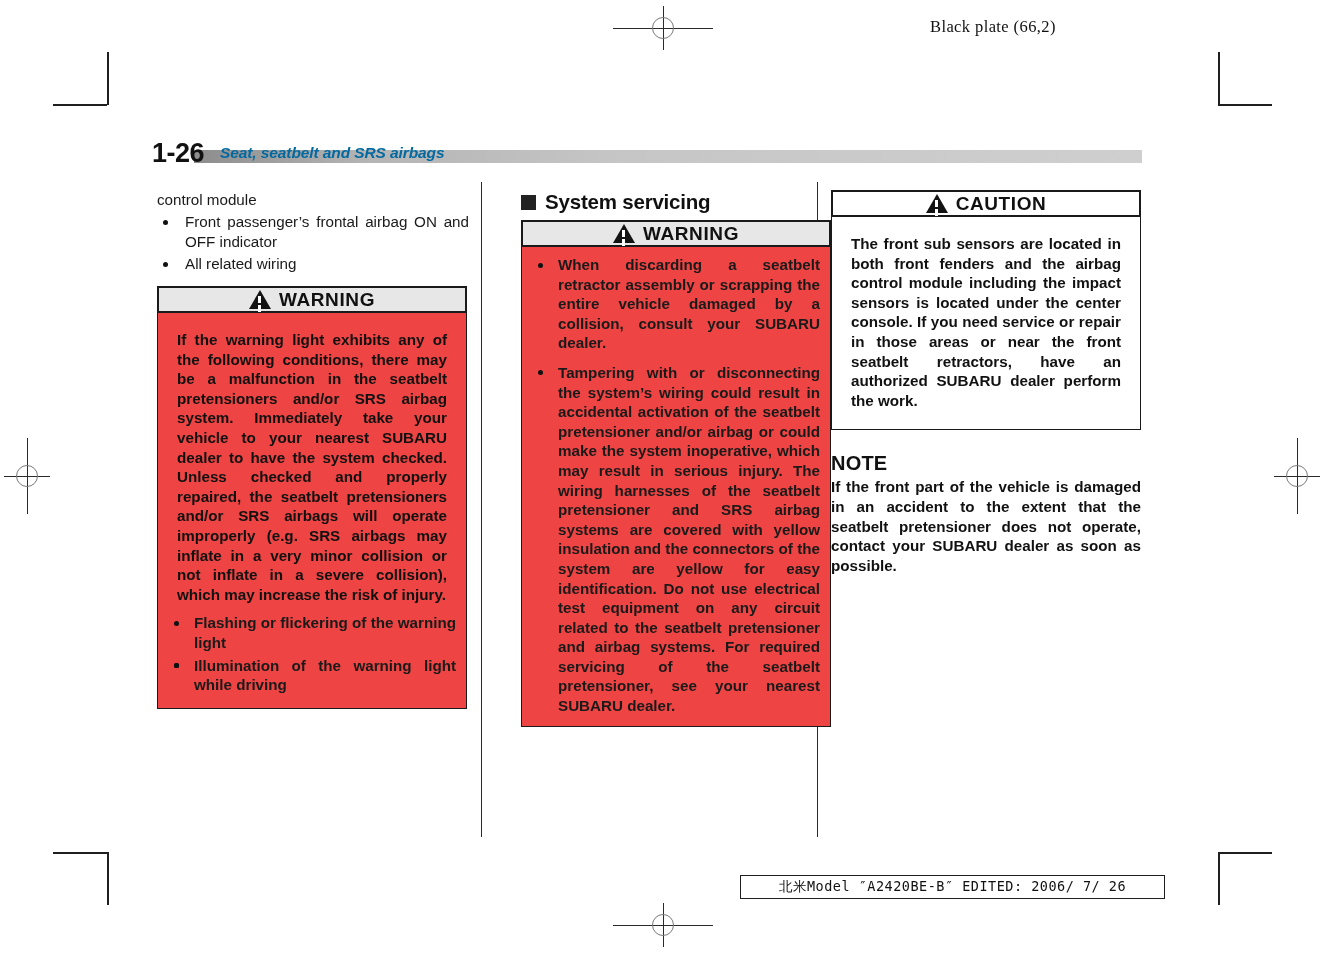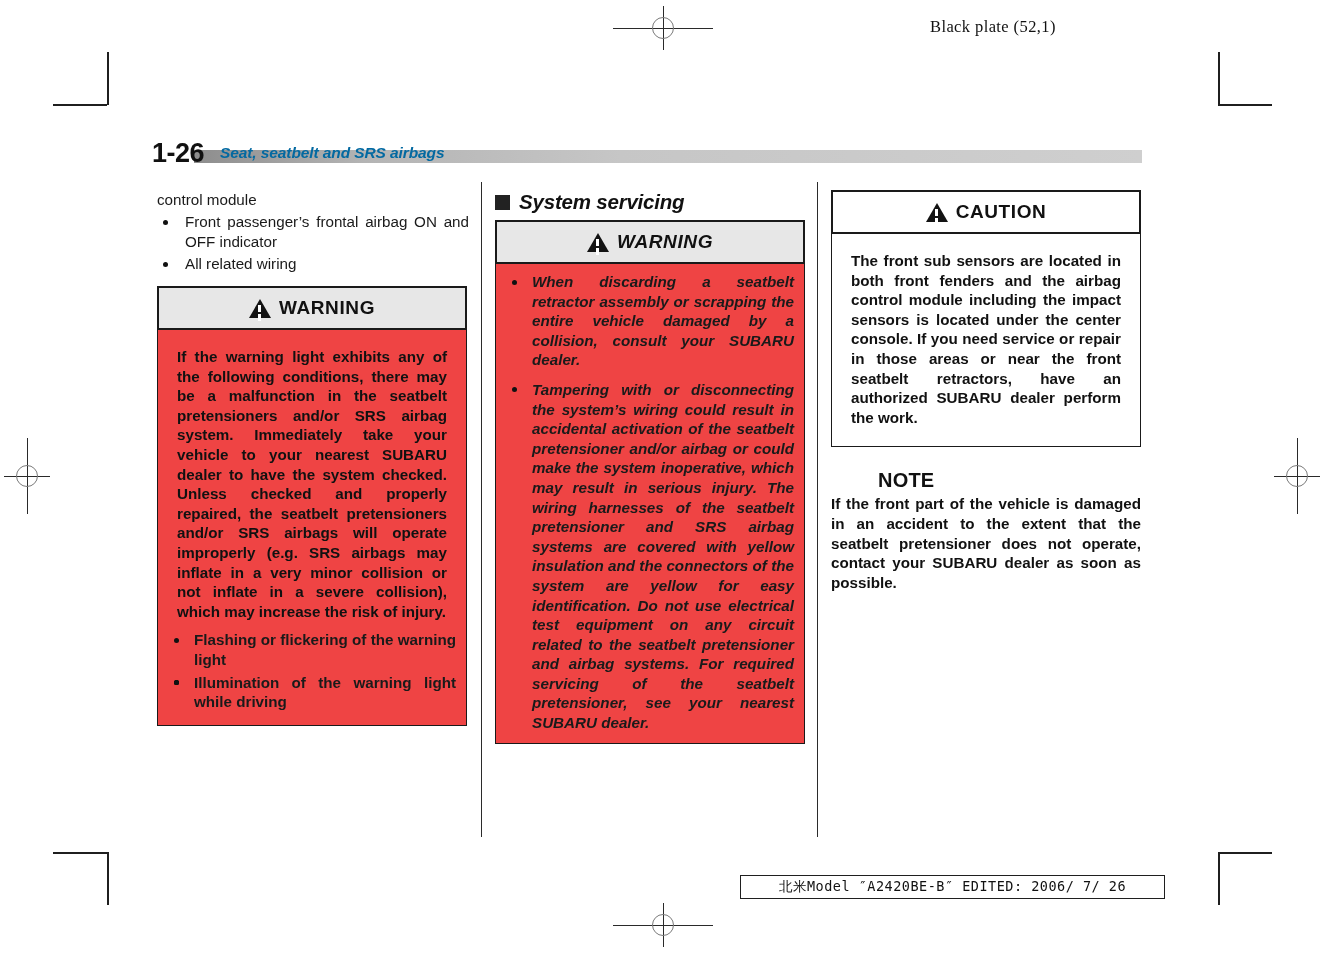--- a/index.html
+++ b/index.html
@@ -92,21 +92,21 @@
     letter-spacing: -0.1px;
   }
 
   
   .col {
     position: absolute;
     top: 190px;
     width: 312px;
   }
   .col-1 { left: 157px; }
-  .col-2 { left: 495px; font-style: italic; }
+  .col-2 { left: 521px; }
   .col-3 { left: 831px; }
 
   .col-divider {
     position: absolute;
     top: 182px;
     width: 1.3px;
     height: 655px;
     background: #2b2b2b;
   }
   .col-divider.d1 { left: 481px; }
@@ -141,21 +141,21 @@
   }
 
   
   .alertbox {
     margin-top: 12px;
     width: 310px;
   }
   .alert-title {
     border: 2.2px solid #1a1a1a;
     background: #e7e7e7;
-    height: 44px;
+    height: 27px;
     display: flex;
     align-items: center;
     justify-content: center;
     box-sizing: border-box;
   }
   .alert-title.white { background: #ffffff; }
   .alert-title .tri {
     width: 0; height: 0;
     border-left: 11px solid transparent;
     border-right: 11px solid transparent;
@@ -230,21 +230,20 @@
   }
 
   
   .note-block { margin-top: 22px; width: 310px; }
   .note-block .note-title {
     font-size: 20px;
     font-weight: bold;
     letter-spacing: 0.2px;
     color: #111;
     margin-bottom: 2px;
-    margin-left: 47px;
   }
   .note-block .note-body {
     font-size: 15.2px;
     font-weight: bold;
     line-height: 19.6px;
     text-align: justify;
     text-justify: inter-word;
     color: #111;
   }
 
@@ -307,21 +306,21 @@
 </div>
 <div class="cropmark">
   <div class="h" style="left:53px; top:852px; width:54px;"></div>
   <div class="v" style="left:107px; top:852px; height:53px;"></div>
 </div>
 <div class="cropmark">
   <div class="h" style="left:1218px; top:852px; width:54px;"></div>
   <div class="v" style="left:1218px; top:852px; height:53px;"></div>
 </div>
 
-<div class="blackplate">Black plate (52,1)</div>
+<div class="blackplate">Black plate (66,2)</div>
 
 <div class="page-header">
   <div class="gradbar"></div>
   <div class="pagenum">1-26</div>
   <div class="sectitle">Seat, seatbelt and SRS airbags</div>
 </div>
 
 <div class="col-divider d1"></div>
 <div class="col-divider d2"></div>
 

